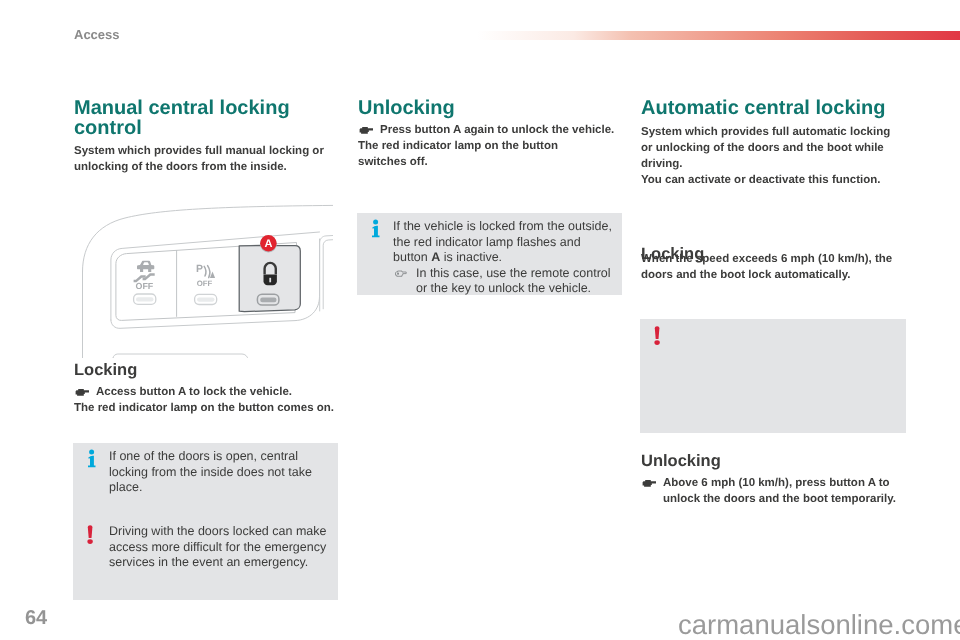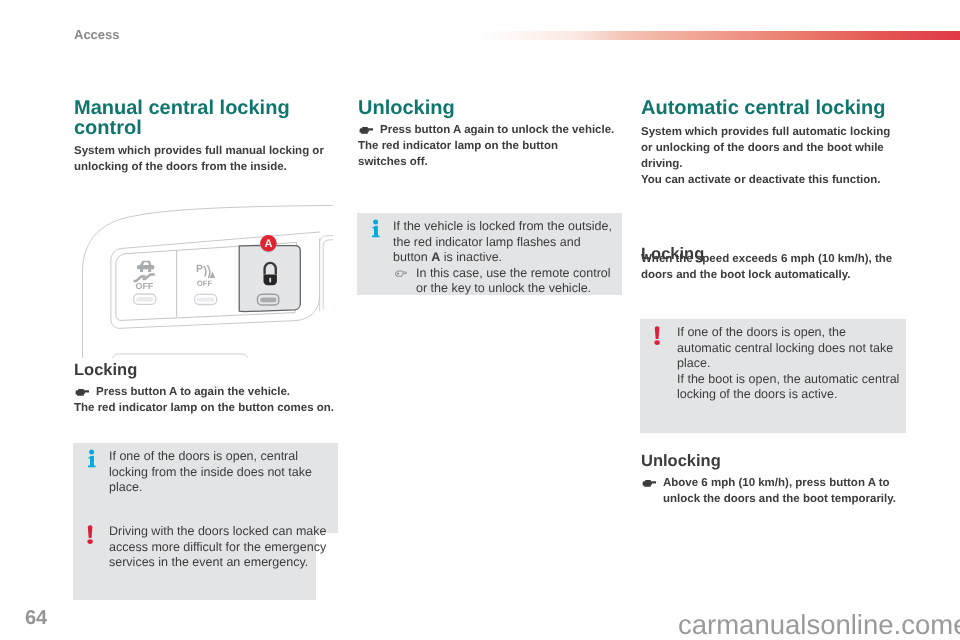--- a/index.html
+++ b/index.html
@@ -48,21 +48,21 @@
   <div class="hdr-bar"></div>
 
   <div class="col col-l">
     <h2 class="sec" style="position:absolute;top:98px;width:255px;">Manual central locking control</h2>
     <p class="body" style="position:absolute;top:142.5px;width:258px;">System which provides full manual locking or unlocking of the doors from the inside.</p>
     <h3 class="sub" style="position:absolute;top:360px;">Locking</h3>
     <div class="bullet-row" style="position:absolute;top:384px;width:262px;">
       <svg class="hand" width="15" height="10" viewBox="0 0 15 10">
           <path d="M1.5 2.3 L3.2 2.3 L3.2 1.0 L8.8 1.0 L8.8 2.3 L14.0 2.3 L14.0 4.5 L9.8 4.5 L9.8 6.1 L8.8 6.1 L8.8 7.8 L2.1 7.8 L2.1 6.5 L0.6 6.5 L0.6 3.2 Z" fill="#3c3c3b"></path>
         </svg>
-      <p class="body">Press button A to again the vehicle.</p>
+      <p class="body">Access button A to lock the vehicle.</p>
     </div>
     <p class="body" style="position:absolute;top:400px;width:262px;">The red indicator lamp on the button comes on.</p>
   </div>
 
   <div class="figure">
     <svg width="260" height="160" viewBox="0 0 260 160">
       <g fill="none" stroke="#c7cacc" stroke-width="1" stroke-linecap="round" stroke-linejoin="round">
 
         <path d="M9.5 160 L9.5 74 C9.5 46 24 27 52 20 C86 11.5 145 8.5 260 7.4"></path>
       </g>
@@ -135,21 +135,21 @@
   </div>
 
   <div class="box" style="left:73px;top:443px;width:265px;height:90px;">
     <svg class="ico" style="left:14px;top:6px;" width="11" height="20" viewBox="0 0 11 20">
       <circle cx="4.6" cy="3.1" r="2.5" fill="#00a9dc"></circle>
       <path d="M1.3 8.6 C2.5 7.6 4.2 6.8 5.7 6.7 L6.9 6.7 L6.9 16.4 L8.5 16.4 L8.5 18.3 L1.0 18.3 L1.0 16.4 L3.0 16.4 L3.0 9.3 C2.4 9.4 2.0 9.6 1.7 9.8 Z" fill="#00a9dc"></path>
     </svg>
     <div class="txt" style="left:36px;top:6px;width:220px;">If one of the doors is open, central locking from the inside does not take place.</div>
   </div>
 
-  <div class="box" style="left:73px;top:518px;width:243px;height:82px;">
+  <div class="box" style="left:73px;top:518px;width:265px;height:82px;">
     <svg class="ico" style="left:12px;top:7px;" width="12" height="22" viewBox="0 0 12 22">
       <path d="M2.8 2.3 C2.8 1.1 3.7 0.3 5.1 0.3 C6.5 0.3 7.4 1.1 7.4 2.3 L6.5 13.1 L3.7 13.1 Z" fill="#d8223b"></path>
       <ellipse cx="5.1" cy="16.6" rx="2.7" ry="2.4" fill="#d8223b"></ellipse>
     </svg>
     <div class="txt" style="left:36px;top:6px;width:226px;">Driving with the doors locked can make access more difficult for the emergency services in the event an emergency.</div>
   </div>
 
   <div class="col col-m">
     <h2 class="sec" style="position:absolute;top:98px;">Unlocking</h2>
     <div class="bullet-row" style="position:absolute;top:122px;width:262px;">
@@ -191,22 +191,18 @@
         </svg>
       <p class="body">Above 6 mph (10 km/h), press button A to unlock the doors and the boot temporarily.</p>
     </div>
   </div>
 
   <div class="box" style="left:640px;top:319px;width:266px;height:114px;">
     <svg class="ico" style="left:12px;top:7px;" width="12" height="22" viewBox="0 0 12 22">
       <path d="M2.8 2.3 C2.8 1.1 3.7 0.3 5.1 0.3 C6.5 0.3 7.4 1.1 7.4 2.3 L6.5 13.1 L3.7 13.1 Z" fill="#d8223b"></path>
       <ellipse cx="5.1" cy="16.6" rx="2.7" ry="2.4" fill="#d8223b"></ellipse>
     </svg>
-    <div class="txt" style="left:37px;top:6px;width:226px;">
-      <p>If one of the doors is open, the automatic central locking does not take place.</p>
-      <p>If the boot is open, the automatic central locking of the doors is active.</p>
-    </div>
   </div>
 
   <div class="pagenum">64</div>
   <div class="watermark">carmanualsonline.comes</div>
 
 </div>
 
 </body></html>

